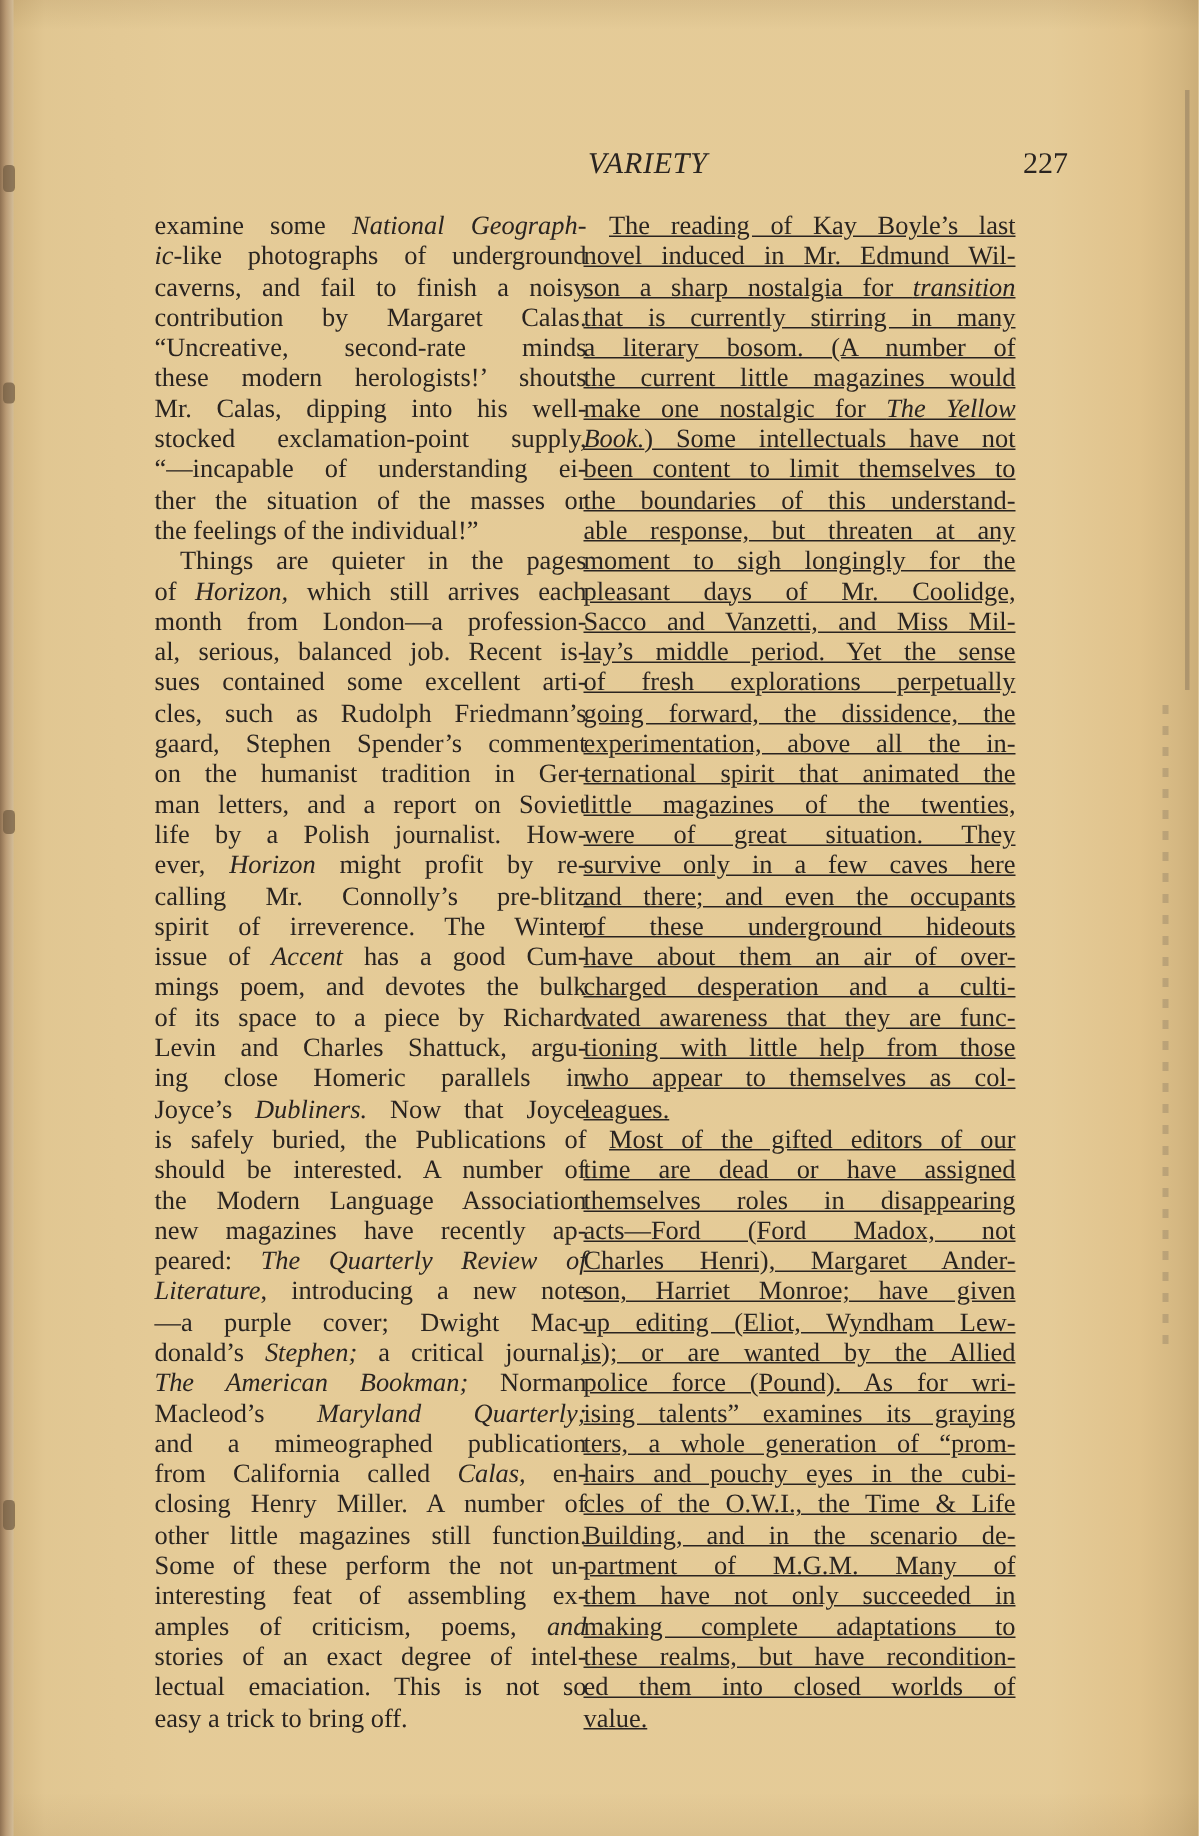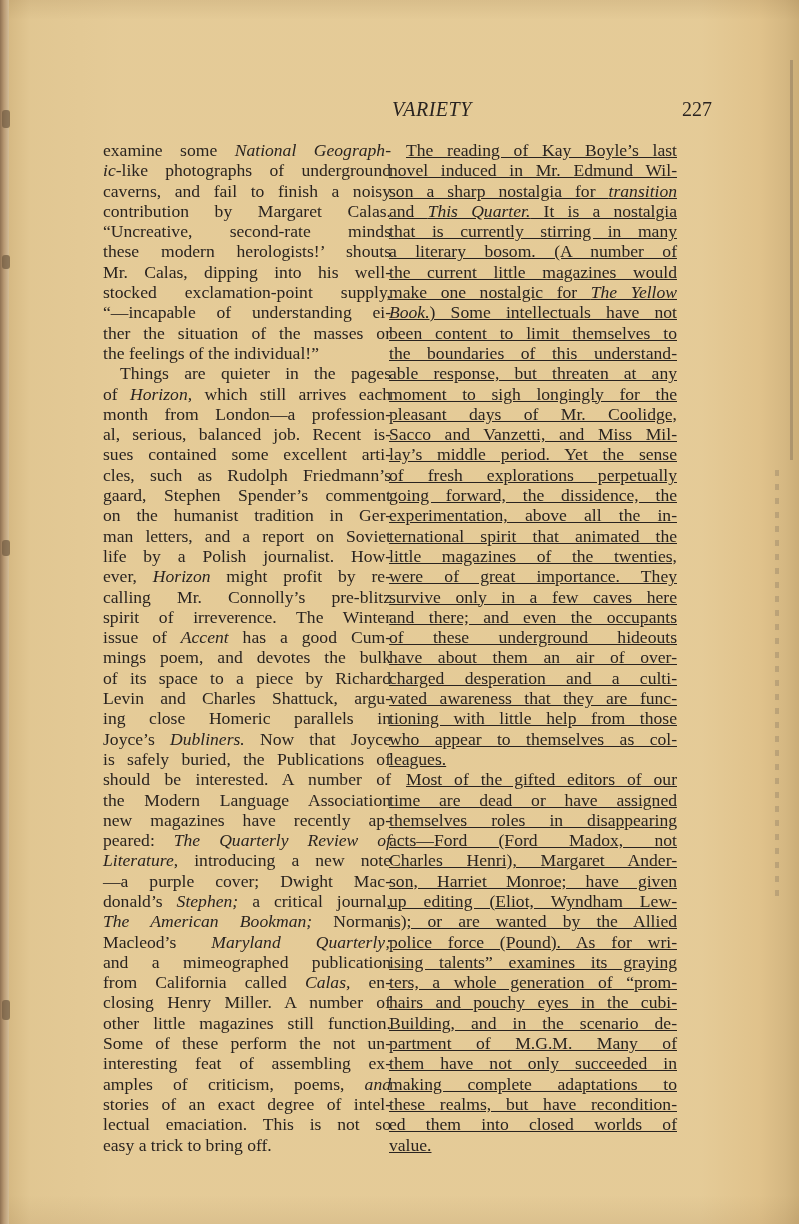--- a/index.html
+++ b/index.html
@@ -118,39 +118,38 @@
     <span class="line"><span>interesting feat of assembling ex-</span></span>
     <span class="line"><span>amples of criticism, poems, </span><span class="it">and</span></span>
     <span class="line"><span>stories of an exact degree of intel-</span></span>
     <span class="line"><span>lectual emaciation. This is not so</span></span>
     <span class="line last"><span>easy a trick to bring off.</span></span>
   </div>
 <div class="column col-right" id="col-1">
     <span class="line indent"><span>The reading of Kay Boyle’s last</span></span>
     <span class="line"><span>novel induced in Mr. Edmund Wil-</span></span>
     <span class="line"><span>son a sharp nostalgia for </span><span class="it">transition</span></span>
-    <span class="line"><span>and </span><span class="it">This Quarter.</span><span> It is a nostalgia</span></span>
     <span class="line"><span>that is currently stirring in many</span></span>
     <span class="line"><span>a literary bosom. (A number of</span></span>
     <span class="line"><span>the current little magazines would</span></span>
     <span class="line"><span>make one nostalgic for </span><span class="it">The Yellow</span></span>
     <span class="line"><span class="it">Book.</span><span>) Some intellectuals have not</span></span>
     <span class="line"><span>been content to limit themselves to</span></span>
     <span class="line"><span>the boundaries of this understand-</span></span>
     <span class="line"><span>able response, but threaten at any</span></span>
     <span class="line"><span>moment to sigh longingly for the</span></span>
     <span class="line"><span>pleasant days of Mr. Coolidge,</span></span>
     <span class="line"><span>Sacco and Vanzetti, and Miss Mil-</span></span>
     <span class="line"><span>lay’s middle period. Yet the sense</span></span>
     <span class="line"><span>of fresh explorations perpetually</span></span>
     <span class="line"><span>going forward, the dissidence, the</span></span>
     <span class="line"><span>experimentation, above all the in-</span></span>
     <span class="line"><span>ternational spirit that animated the</span></span>
     <span class="line"><span>little magazines of the twenties,</span></span>
-    <span class="line"><span>were of great importance. They</span></span>
+    <span class="line"><span>were of great situation. They</span></span>
     <span class="line"><span>survive only in a few caves here</span></span>
     <span class="line"><span>and there; and even the occupants</span></span>
     <span class="line"><span>of these underground hideouts</span></span>
     <span class="line"><span>have about them an air of over-</span></span>
     <span class="line"><span>charged desperation and a culti-</span></span>
     <span class="line"><span>vated awareness that they are func-</span></span>
     <span class="line"><span>tioning with little help from those</span></span>
     <span class="line"><span>who appear to themselves as col-</span></span>
     <span class="line last"><span>leagues.</span></span>
     <span class="line indent"><span>Most of the gifted editors of our</span></span>
@@ -158,20 +157,21 @@
     <span class="line"><span>themselves roles in disappearing</span></span>
     <span class="line"><span>acts—Ford (Ford Madox, not</span></span>
     <span class="line"><span>Charles Henri), Margaret Ander-</span></span>
     <span class="line"><span>son, Harriet Monroe; have given</span></span>
     <span class="line"><span>up editing (Eliot, Wyndham Lew-</span></span>
     <span class="line"><span>is); or are wanted by the Allied</span></span>
     <span class="line"><span>police force (Pound). As for wri-</span></span>
     <span class="line"><span>ising talents” examines its graying</span></span>
     <span class="line"><span>ters, a whole generation of “prom-</span></span>
     <span class="line"><span>hairs and pouchy eyes in the cubi-</span></span>
+    <span class="line"><span>cles of the O.W.I., the Time &amp; Life</span></span>
     <span class="line"><span>Building, and in the scenario de-</span></span>
     <span class="line"><span>partment of M.G.M. Many of</span></span>
     <span class="line"><span>them have not only succeeded in</span></span>
     <span class="line"><span>making complete adaptations to</span></span>
     <span class="line"><span>these realms, but have recondition-</span></span>
     <span class="line"><span>ed them into closed worlds of</span></span>
     <span class="line last"><span>value.</span></span>
   </div>
 
 </body></html>

